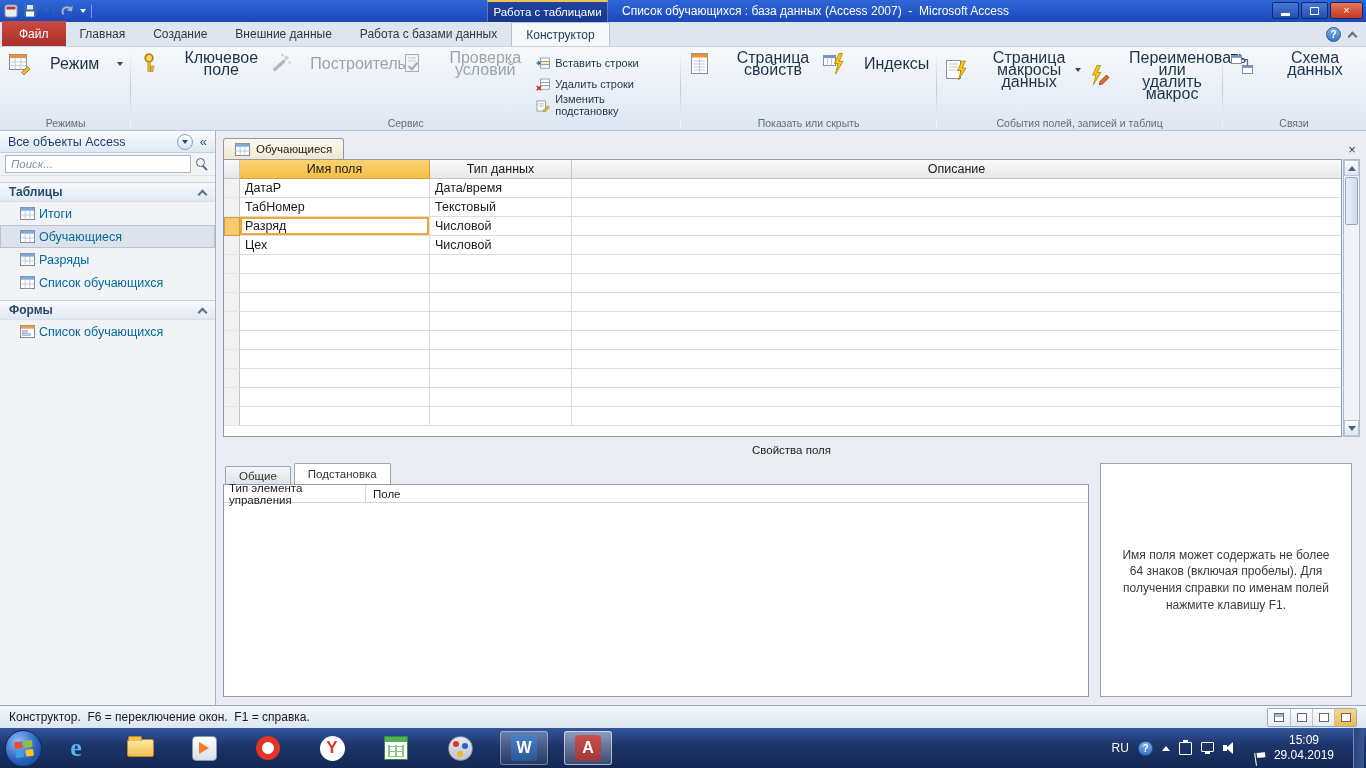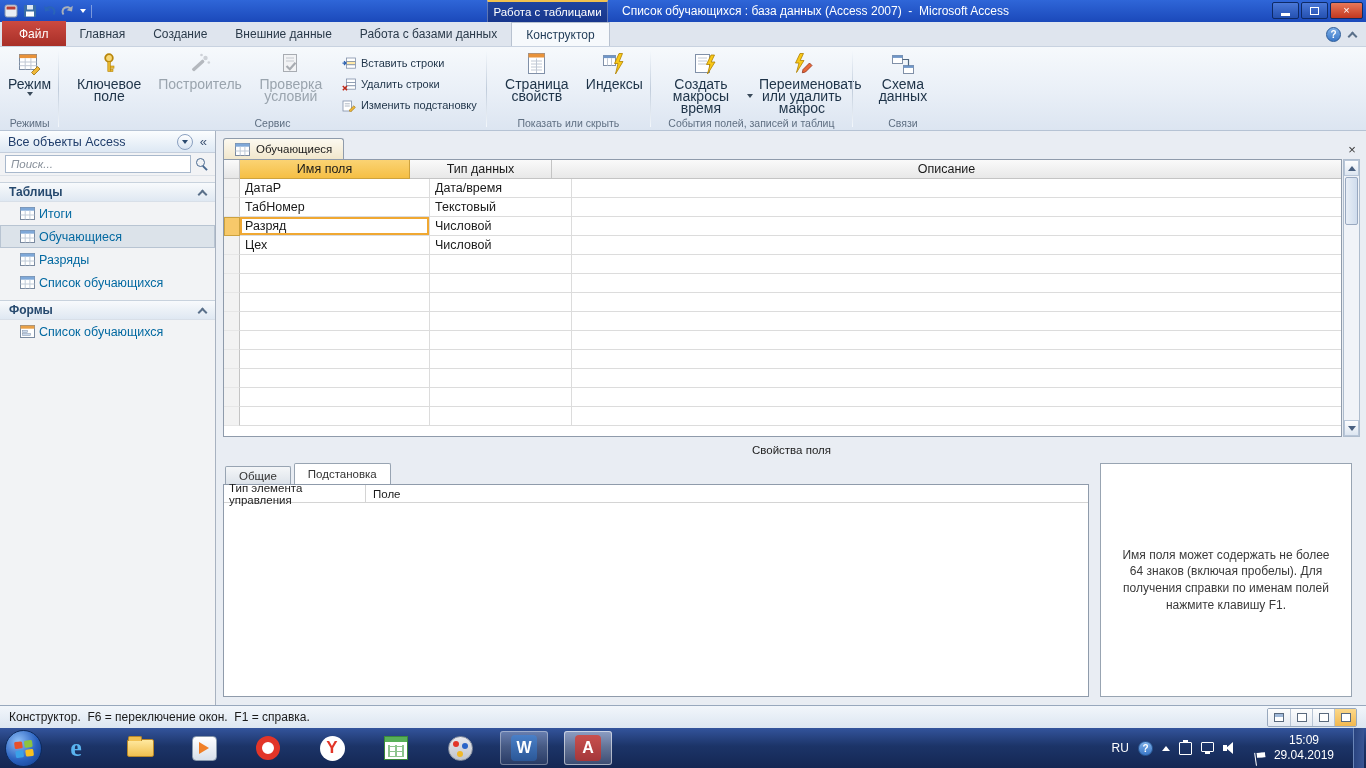--- a/index.html
+++ b/index.html
@@ -27,21 +27,21 @@
 .tabrow-right{margin-left:auto;display:flex;align-items:center;gap:8px;padding:0 10px 4px 0;}
 .help-circle{width:15px;height:15px;border-radius:50%;background:linear-gradient(#7fb0e8,#3a78c8);color:#fff;font-size:10px;font-weight:bold;display:flex;align-items:center;justify-content:center;border:1px solid #2a5a98;}
 .chev-up{width:7px;height:7px;border-right:2px solid #5a708a;border-bottom:2px solid #5a708a;transform:rotate(-135deg);margin-top:4px;}
 
 
 .ribbon{position:absolute;top:47px;left:0;right:0;height:84px;background:linear-gradient(#f6f9fc,#e9eff7 55%,#dce5f1);border-bottom:1px solid #b6c3d4;display:flex;align-items:stretch;padding:1px 2px 0;}
 .rgroup{display:flex;flex-direction:column;padding:1px 3px 0;}
 .rg-body{flex:1;display:flex;align-items:flex-start;}
 .rg-label{height:15px;font-size:10.5px;color:#5f6f82;display:flex;align-items:center;justify-content:center;white-space:nowrap;padding:0 4px;}
 .rdiv{width:1px;background:linear-gradient(#f4f8fc,#c0ccdb,#f4f8fc);margin:3px 1px;}
-.bigbtn{display:flex;flex-direction:column;align-items:center;padding:3px 3px 0;gap:2px;font-size:14px;color:#1e3348;text-align:center;line-height:12px;border-radius:3px;}
+.bigbtn{display:flex;flex-direction:row;align-items:center;padding:3px 3px 0;gap:18px;font-size:16px;color:#1e3348;text-align:center;line-height:12px;border-radius:3px;}
 .bigbtn.disabled{color:#9aa4ae;}
 .bigbtn .lbl{max-width:86px;}
 .lblrow{display:flex;align-items:center;gap:3px;}
 .caret-dk{width:0;height:0;border-left:3px solid transparent;border-right:3px solid transparent;border-top:4px solid #3a4a5a;}
 .smallcol{display:flex;flex-direction:column;gap:1px;padding-top:4px;}
 .smallbtn{display:flex;align-items:center;gap:5px;font-size:11px;color:#1e3348;height:20px;padding:0 5px;border-radius:2px;}
 
 
 .navpane{position:absolute;top:131px;left:0;width:216px;bottom:63px;background:#f2f3f5;border-right:1px solid #a8b2c0;display:flex;flex-direction:column;}
 .nav-header{height:22px;background:linear-gradient(#fbfdfe,#dde8f4);border-bottom:1px solid #c4cedc;display:flex;align-items:center;padding:0 5px 0 8px;font-size:12.5px;color:#1f3d6b;}
@@ -64,21 +64,21 @@
 
 .docarea{position:absolute;left:217px;top:131px;right:0;bottom:63px;background:#e9edf3;}
 .doctabbar{position:absolute;left:6px;top:7px;right:24px;height:21px;display:flex;align-items:flex-end;}
 .doctab{height:21px;display:flex;align-items:center;gap:6px;padding:0 11px;background:linear-gradient(#fcf9f0,#f1e7cc);border:1px solid #8f9bab;border-bottom:none;border-radius:3px 3px 0 0;font-size:11.5px;}
 .doc-close{position:absolute;right:6px;top:10px;font-size:13px;color:#3a3a3a;width:16px;height:16px;display:flex;align-items:center;justify-content:center;}
 .gridbox{position:absolute;left:6px;top:28px;right:24px;height:278px;background:#fff;border:1px solid #8f9bab;overflow:hidden;}
 .grow{display:flex;height:19px;}
 .c-sel{width:16px;background:#f2f2f2;border-right:1px solid #c4c4c4;border-bottom:1px solid #e6e6e6;flex:none;}
 .h-row .c-sel{background:linear-gradient(#fafafa,#e6e6e6);border-bottom:1px solid #c4c4c4;}
 .hcell{display:flex;align-items:center;justify-content:center;font-size:12.5px;border-right:1px solid #c4c4c4;border-bottom:1px solid #c4c4c4;background:linear-gradient(#fafafa,#e8e8e8);}
-.hcell.name{width:170px;background:linear-gradient(#fbd373,#f5bf45);border-right:1px solid #cda23e;border-bottom:1px solid #cda23e;}
+.hcell.name{width:190px;background:linear-gradient(#fbd373,#f5bf45);border-right:1px solid #cda23e;border-bottom:1px solid #cda23e;}
 .hcell.type{width:142px;}
 .hcell.desc{flex:1;border-right:none;}
 .dcell{display:flex;align-items:center;font-size:12.5px;padding:0 5px;border-right:1px solid #dcdcdc;border-bottom:1px solid #dcdcdc;}
 .dcell.name{width:190px;}
 .dcell.type{width:142px;}
 .dcell.desc{flex:1;border-right:none;}
 .grow.current .c-sel{background:#f7c96a;border:1px solid #cda23e;}
 .grow.current .dcell.name{box-shadow:inset 0 0 0 2px #f0a832;}
 .vscroll{position:absolute;right:6px;top:28px;width:17px;height:278px;background:#f0f3f8;border:1px solid #aebccd;}
 .vs-btn{position:absolute;left:0;right:0;height:16px;background:linear-gradient(#fdfdfe,#dde6f1);border:1px solid #b8c6d8;display:flex;align-items:center;justify-content:center;}
@@ -358,21 +358,21 @@
           <span class="icon">
             <svg width="24" height="24">
                 <rect x="2.5" y="2.5" width="14" height="18" fill="#fff" stroke="#8090a8"></rect>
                 <line x1="5" y1="6" x2="14" y2="6" stroke="#c0c8d4"></line>
                 <line x1="5" y1="9" x2="14" y2="9" stroke="#c0c8d4"></line>
                 <line x1="5" y1="12" x2="14" y2="12" stroke="#c0c8d4"></line>
                 <path d="M18 3 L13.5 12.5 L17 12.5 L14.5 22 L22 10 L18.2 10 L21.5 3 Z" fill="#f8c818" stroke="#b08000" stroke-width="0.8"></path>
               </svg>
           </span>
           <span class="lblrow">
-              <span class="lbl">Создать макросы время</span>
+              <span class="lbl">Страница макросы данных</span>
               <span class="caret-dk"></span>
             </span>
         </div>
         <div class="bigbtn">
           <span class="icon">
             <svg width="24" height="24">
                 <path d="M10 1.5 L5.5 11 L9 11 L6.5 20.5 L14 8.5 L10.2 8.5 L13.5 1.5 Z" fill="#f8c818" stroke="#b08000" stroke-width="0.8"></path>
                 <path d="M13 17.5 L19.5 11 L22 13.5 L15.5 20 L12.3 20.8 Z" fill="#e86838" stroke="#903018" stroke-width="0.8"></path>
               </svg>
           </span>

